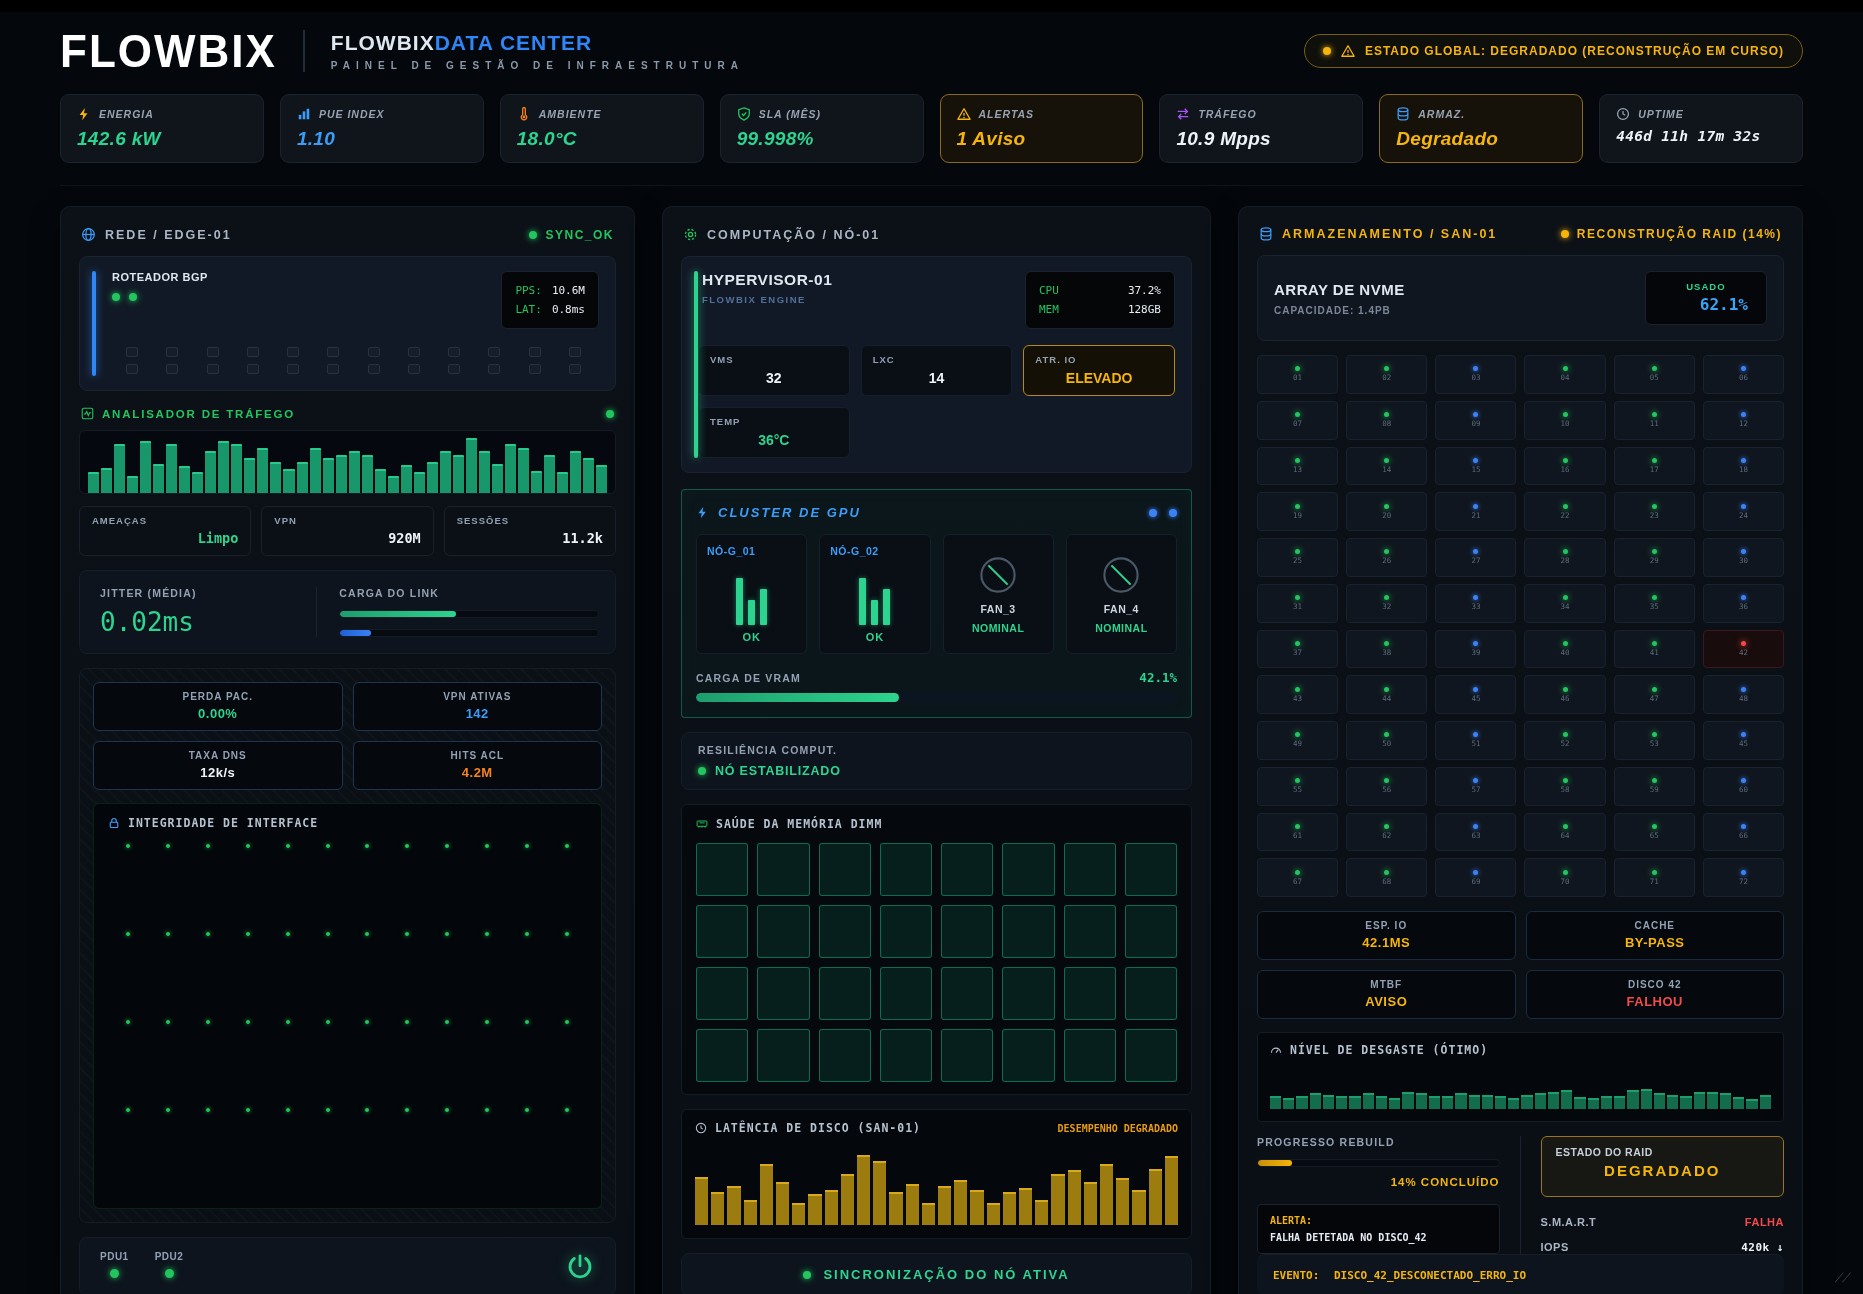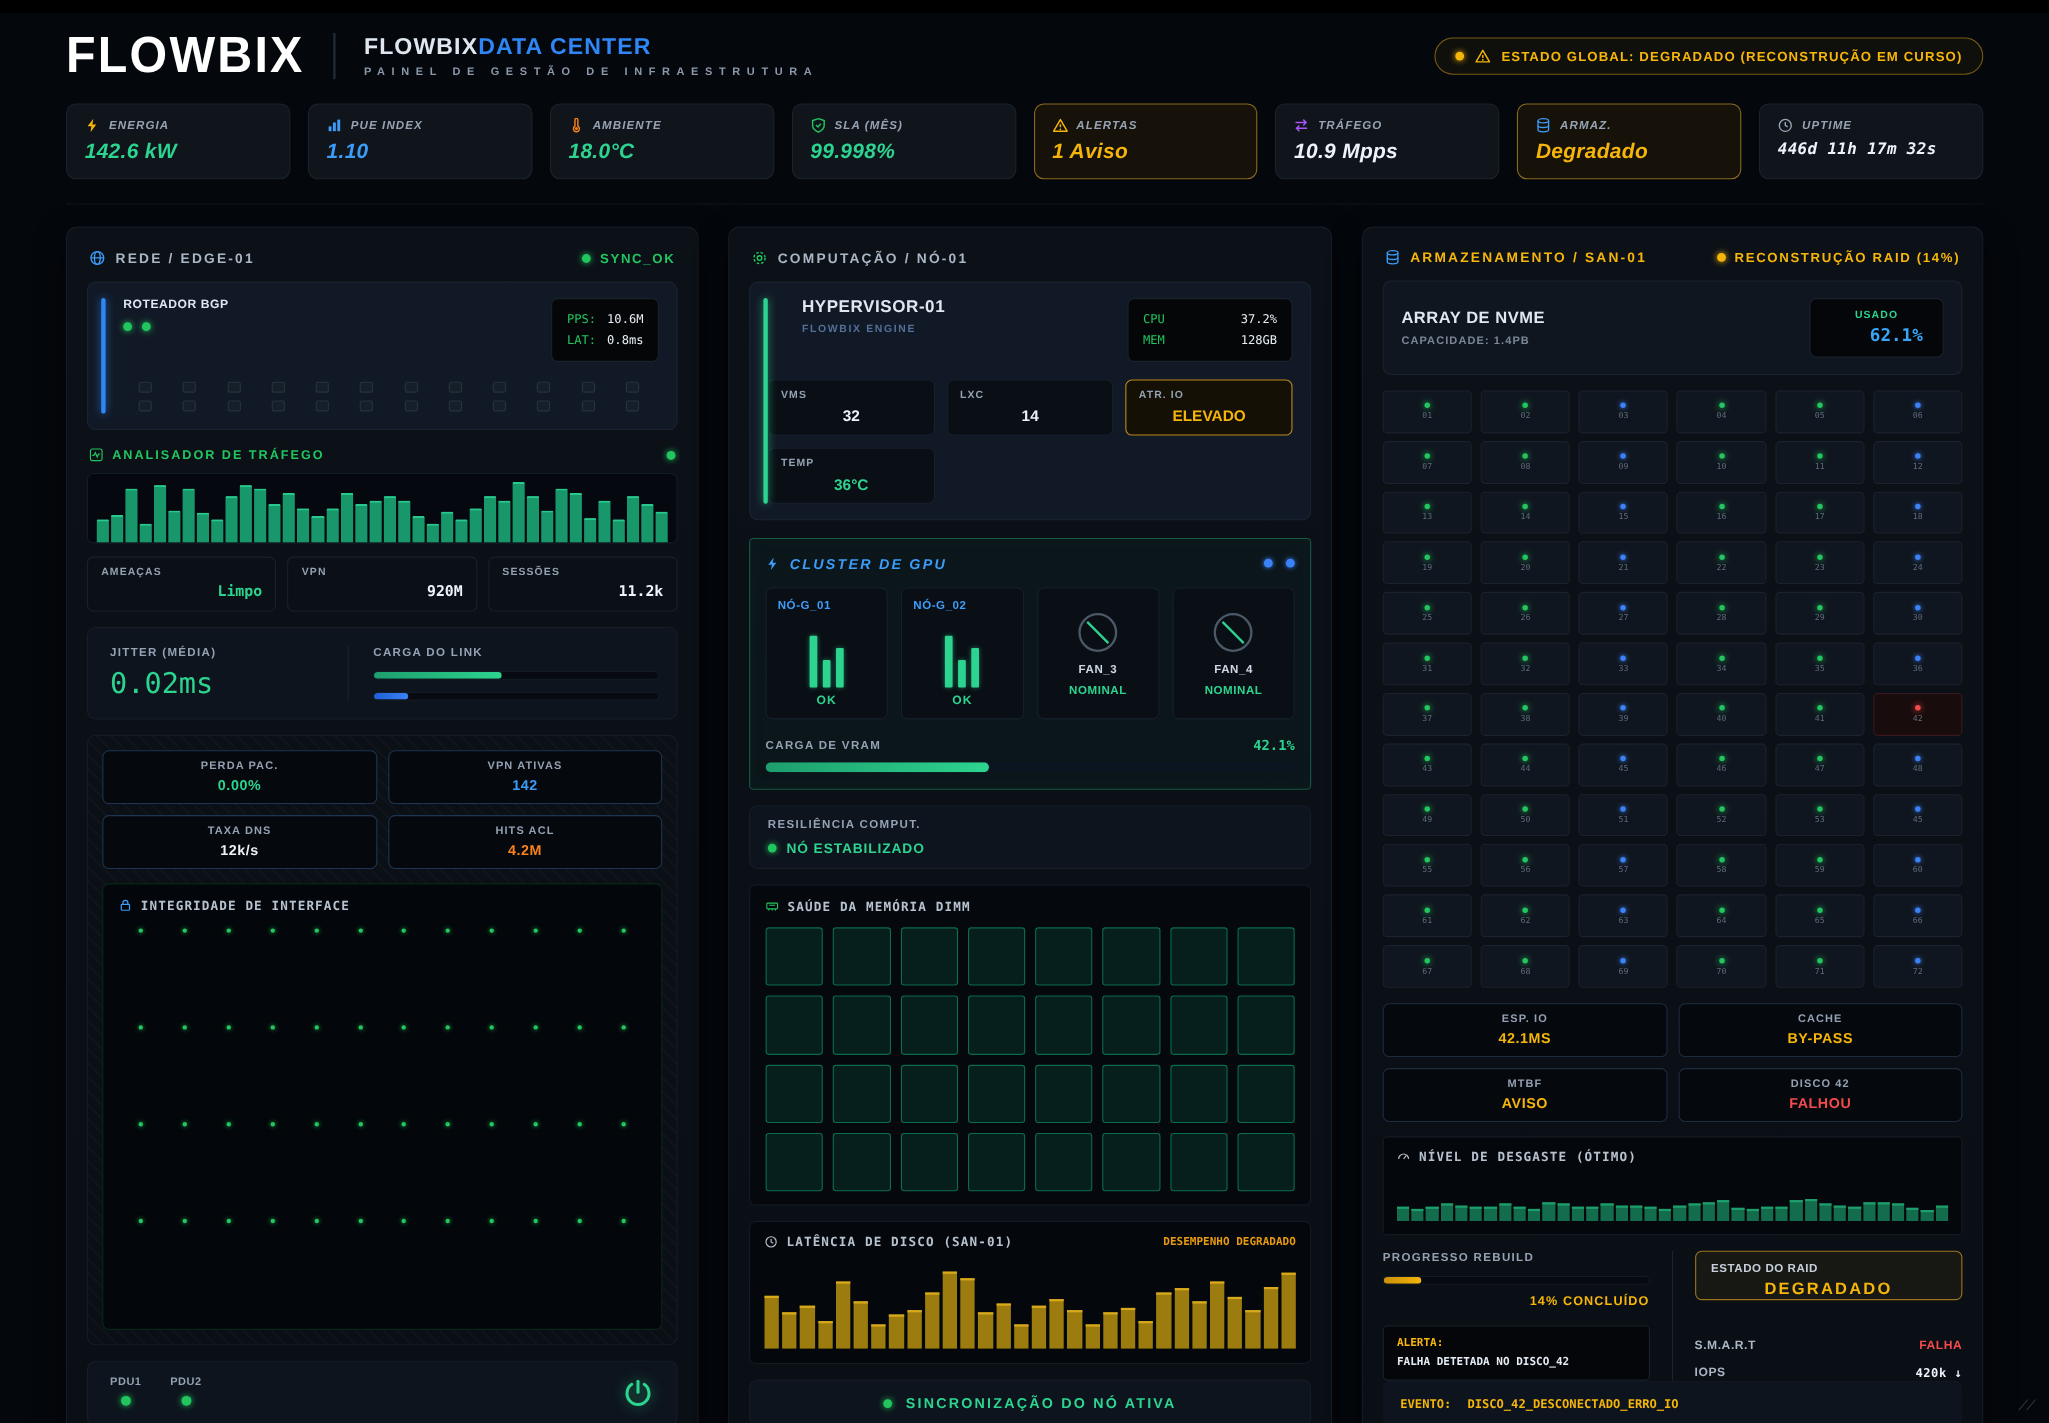--- a/index.html
+++ b/index.html
@@ -147,21 +147,21 @@
   .gdot { width:4px; height:4px; border-radius:50%; background:#22c55e; box-shadow:0 0 5px rgba(34,197,94,.9); }
 
   .pdu-footer { margin-top:14px; background:#0d141d; border:1px solid #151e29; border-radius:8px; padding:13px 20px; display:flex; align-items:center; justify-content:space-between; }
   .pdu-group { display:flex; gap:26px; }
   .pdu { text-align:center; }
   .pdu .lbl { font-size:10px; font-weight:800; letter-spacing:.5px; color:#93a1b3; }
   .pdu .dot { margin-top:7px; width:9px; height:9px; }
   .power-btn { color:#2dd48f; cursor:pointer; filter:drop-shadow(0 0 6px rgba(45,212,143,.6)); }
 
   
-  .hyp-head { display:flex; justify-content:space-between; align-items:flex-start; padding-left:31px; }
+  .hyp-head { display:flex; justify-content:space-between; align-items:flex-start; padding-left:4px; }
   .hyp-name { font-size:15.5px; font-weight:800; letter-spacing:.5px; }
   .hyp-sub { font-size:9.5px; font-weight:800; letter-spacing:1.5px; color:#52709a; margin-top:5px; }
   .stat4 { display:grid; grid-template-columns:repeat(3,1fr); gap:11px; margin-top:16px; }
   .stat-box { background:#0a0f16; border:1px solid #161f2a; border-radius:6px; padding:8px 11px 9px; }
   .stat-box.alert { border:1.5px solid #b8891a; background:#151006; }
   .stat-box .lbl { font-size:9.5px; font-weight:800; letter-spacing:1px; color:#93a1b3; }
   .stat-box .val { text-align:center; font-size:14px; font-weight:800; margin-top:5px; }
 
   .gpu-sec {
     margin-top:16px; border:1px solid rgba(45,212,159,.35); border-radius:4px;
@@ -220,21 +220,21 @@
   .wear-bars { margin-top:22px; height:30px; display:flex; align-items:flex-end; gap:2px; }
   .wear-bars .bar { flex:1; }
 
   .rebuild { margin-top:14px; display:grid; grid-template-columns:1fr 1fr; gap:0; }
   .rebuild-left { padding-right:20px; border-right:1px solid #1a2431; }
   .rebuild-right { padding-left:20px; display:flex; flex-direction:column; }
   .rebuild-pct { text-align:right; font-size:11.5px; font-weight:800; letter-spacing:1px; color:#f5b50a; margin-top:9px; }
   .alerta-box { margin-top:16px; background:#04060a; border:1px solid #1a222c; border-radius:4px; padding:10px 12px; font-family:"DejaVu Sans Mono",monospace; font-size:10px; }
   .alerta-box .a1 { color:#f5b50a; font-weight:700; }
   .alerta-box .a2 { color:#e4ebf3; margin-top:6px; font-weight:700; }
-  .raid-box { border:1px solid #9b741c; background:rgba(245,181,10,.06); border-radius:6px; padding:9px 14px 1px; }
+  .raid-box { border:1px solid #9b741c; background:rgba(245,181,10,.06); border-radius:6px; padding:9px 14px 17px; }
   .raid-lbl { font-size:10.5px; font-weight:800; letter-spacing:.5px; color:#c6cfda; }
   .raid-val { text-align:center; font-size:15px; font-weight:800; letter-spacing:2px; color:#f5b50a; margin-top:4px; }
   .kv-row { display:flex; justify-content:space-between; margin-top:13px; font-size:11px; font-weight:800; letter-spacing:.5px; }
   .kv-row .k { color:#aab6c4; }
   .event-footer { margin-top:auto; border-top:1px solid #151e29; background:#0d141d; border-radius:8px; padding:14px 16px; font-family:"DejaVu Sans Mono",monospace; font-size:11px; font-weight:700; color:#f5b50a; }
 
   .resize-corner { position:absolute; right:14px; bottom:8px; color:#3a4552; font-size:13px; transform:rotate(0deg); letter-spacing:-2px; }
 
   .icon { display:inline-flex; align-items:center; }
 </style>

